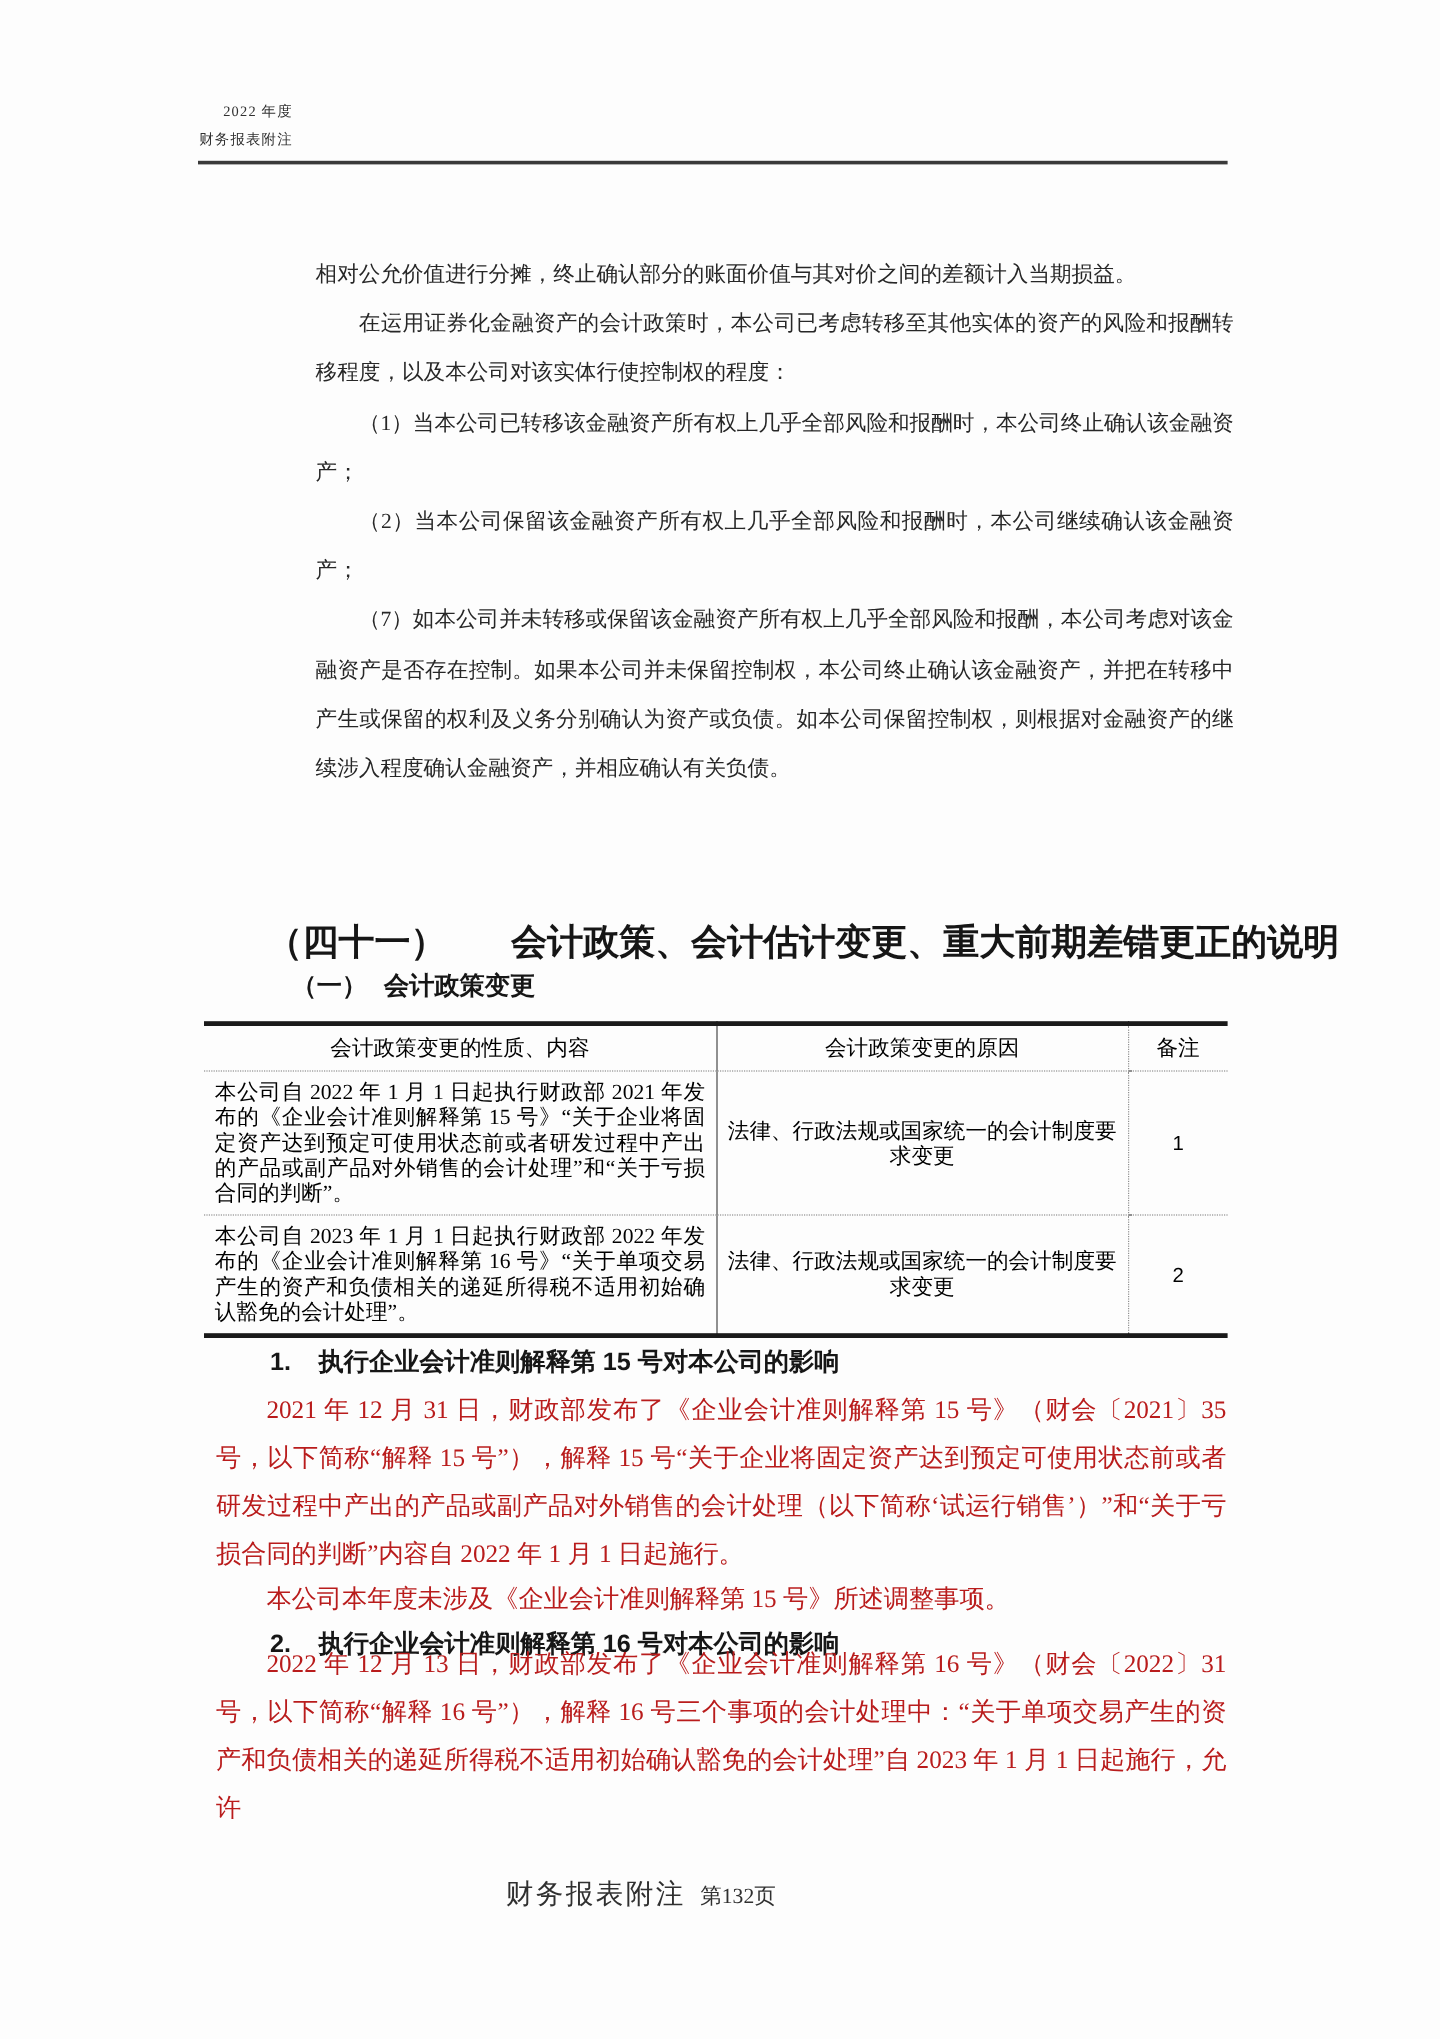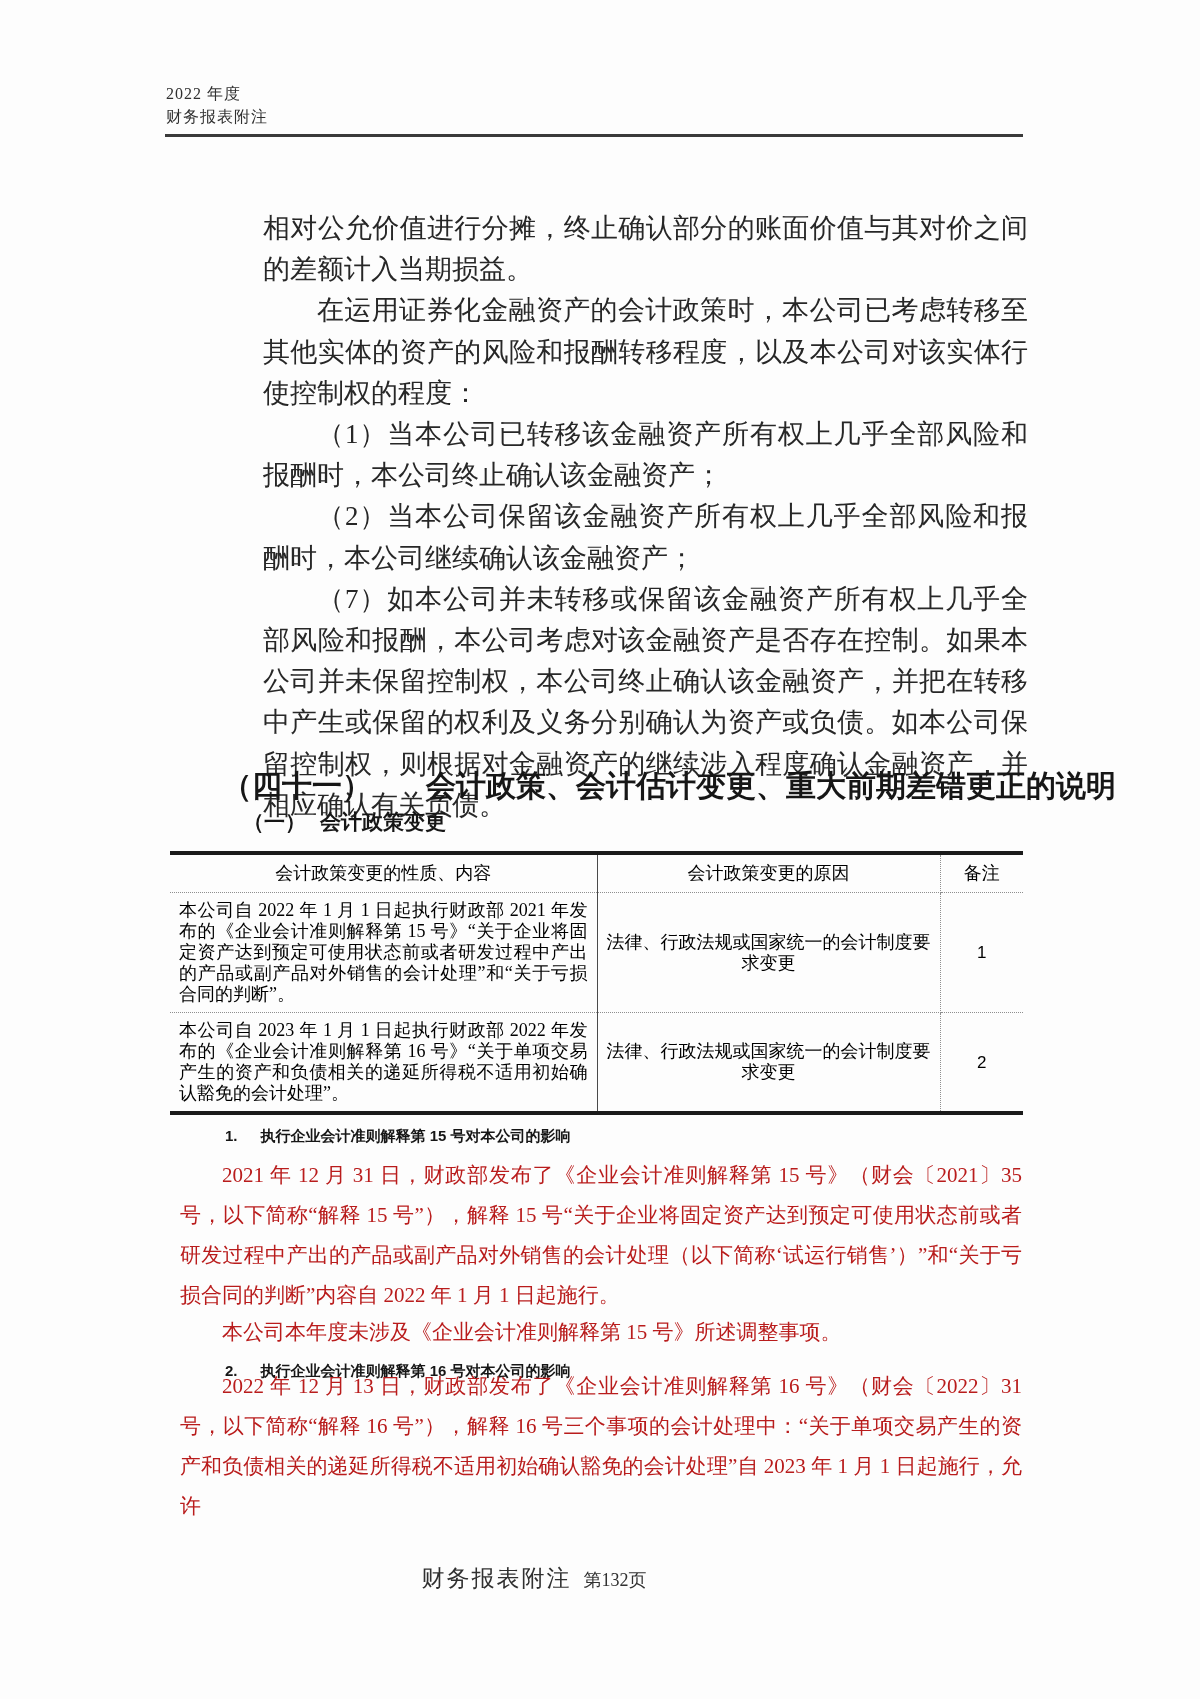--- a/index.html
+++ b/index.html
@@ -10,39 +10,40 @@
     height: 1699px;
     background: #fdfdfd;
     font-family: "Liberation Serif", "DejaVu Serif", serif;
     color: #2a2a2a;
     overflow: hidden;
   }
   .doc-header {
     position: absolute;
     left: 166px;
     top: 82px;
-    font-size: 16px;
+    font-size: 12px;
     line-height: 23px;
     color: #303030;
     letter-spacing: 1px;
+    text-align: right;
   }
   .header-rule {
     position: absolute;
     left: 165px;
     top: 134px;
     width: 858px;
     height: 3px;
     background: #3a3a3a;
   }
   .upper-block {
     position: absolute;
     left: 263px;
     top: 208px;
     width: 765px;
-    font-size: 27px;
+    font-size: 18px;
     line-height: 41.2px;
     text-align: justify;
     color: #272727;
   }
   .upper-block p { text-indent: 2em; }
   .upper-block p.continuation { text-indent: 0; }
 
   .section-heading {
     position: absolute;
     font-family: "Liberation Sans", "DejaVu Sans", sans-serif;
@@ -87,21 +88,21 @@
     text-align: center;
     font-family: "Liberation Sans", "DejaVu Sans", sans-serif;
     font-size: 17px;
   }
 
   .item-heading {
     position: absolute;
     left: 225px;
     font-family: "Liberation Sans", "DejaVu Sans", sans-serif;
     font-weight: bold;
-    font-size: 15px;
+    font-size: 21px;
     line-height: 31px;
     color: #161616;
     white-space: nowrap;
   }
   .item-heading .sec-num { display: inline-block; margin-right: 23px; }
   #item1-heading { top: 1120px; }
   #item2-heading { top: 1355px; }
 
   .lower-para {
     position: absolute;

